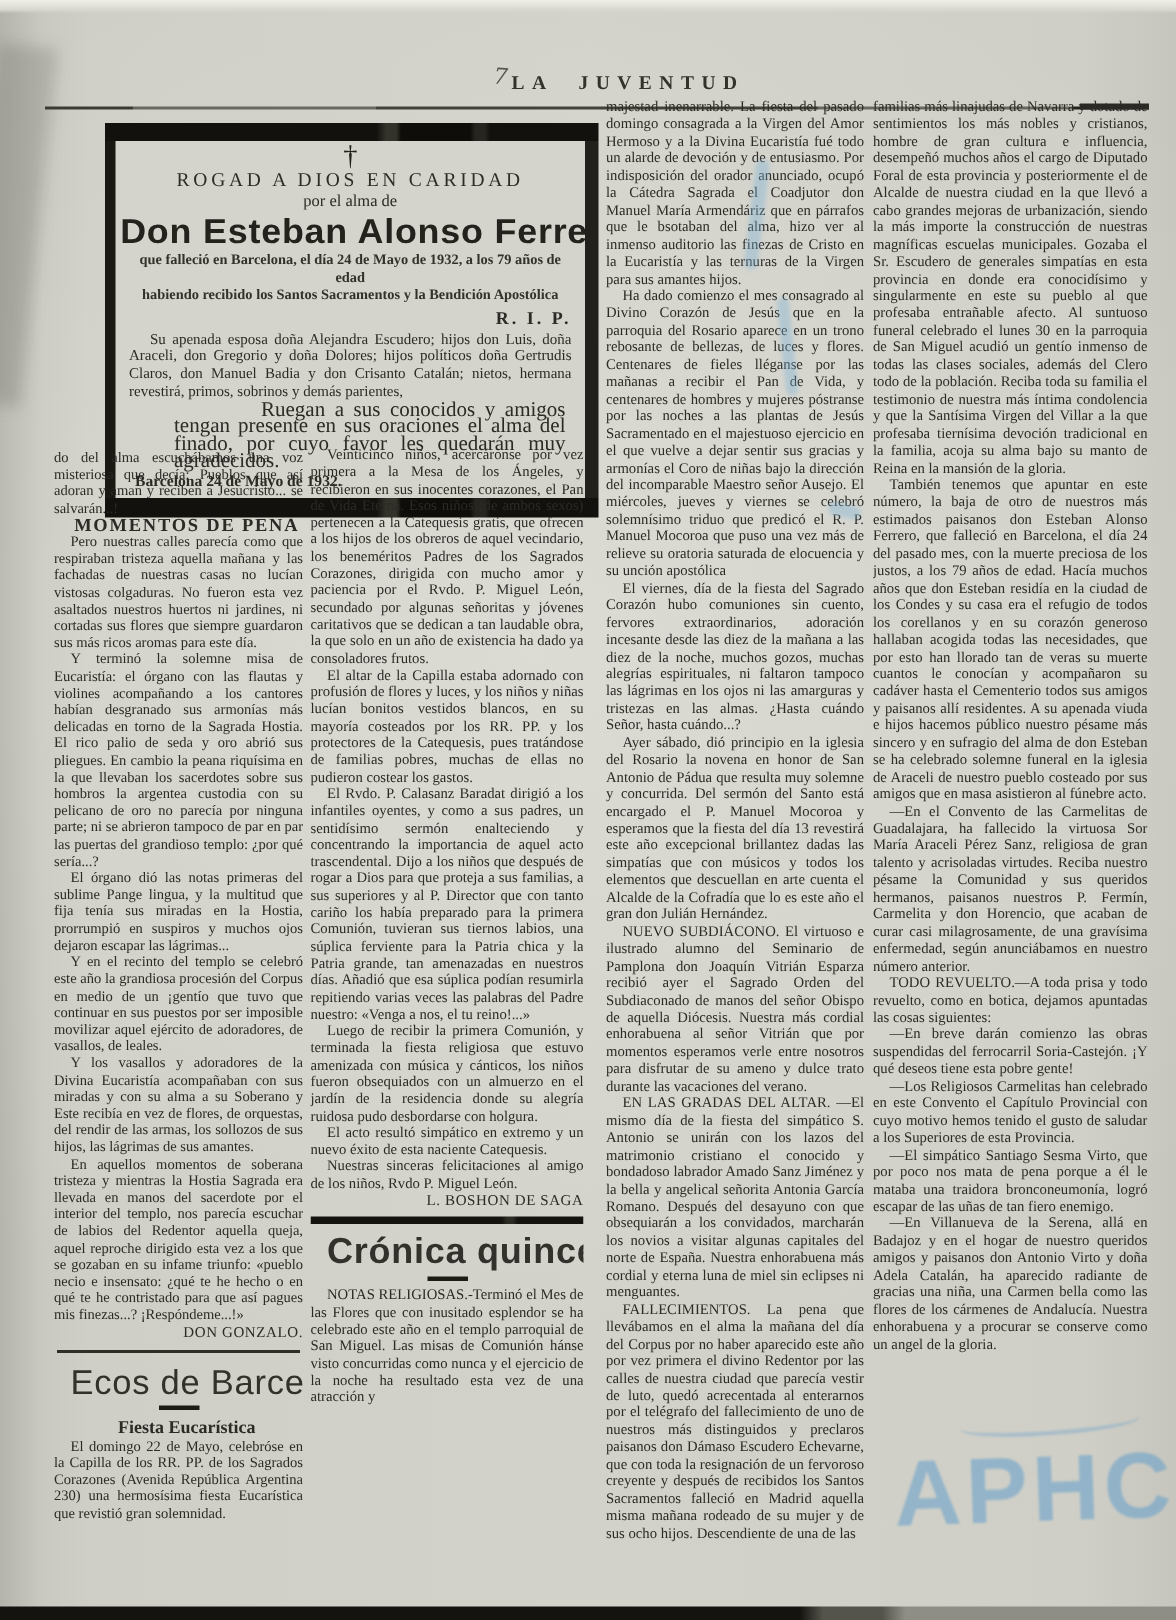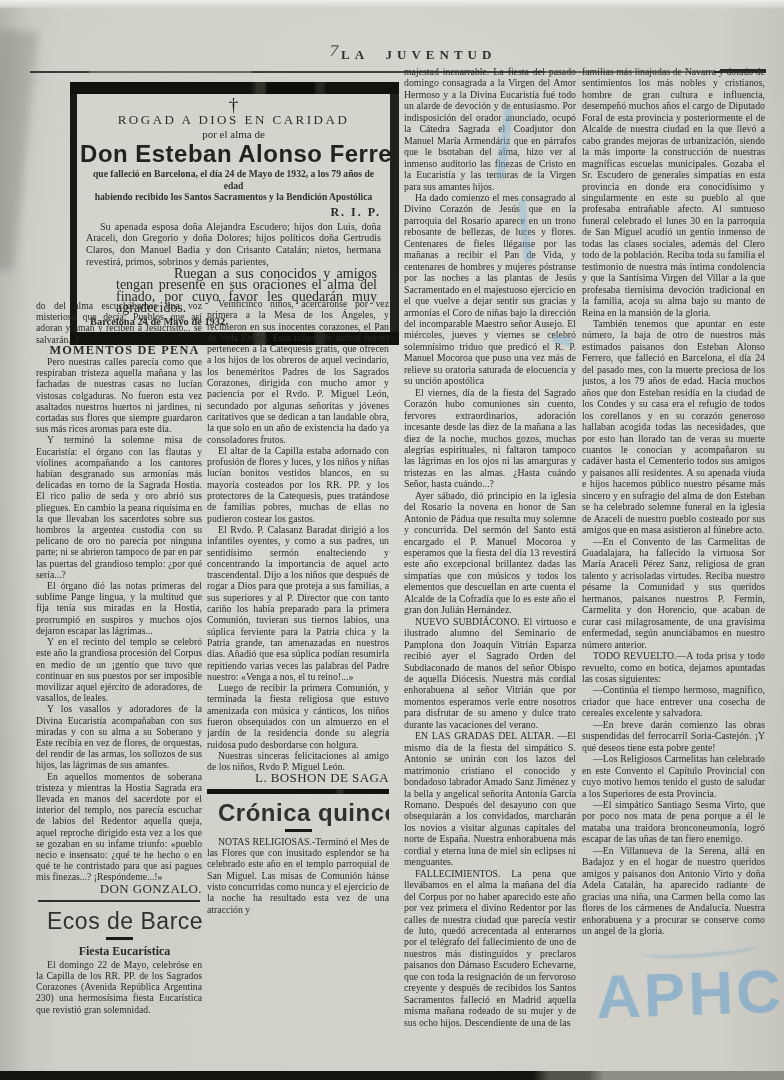--- a/index.html
+++ b/index.html
@@ -38,21 +38,21 @@
   .obit-dateline{font-size:10.4px;font-weight:bold;line-height:13px;margin-top:1px;text-indent:4px;}
   
   .col{position:absolute;overflow:hidden;text-align:justify;}
   .col p{margin:0;text-indent:11px;}
   .col p.cont{text-indent:0;}
   .c1{left:36px;top:300px;width:166px;height:778px;font-size:9.7px;line-height:11.2px;}
   .c2{left:207px;top:298px;width:182px;height:782px;font-size:9.8px;line-height:11.3px;}
   .c3{left:404px;top:66px;width:172px;height:1010px;font-size:9.8px;line-height:11.45px;}
   .c4{left:582px;top:66px;width:183px;height:1010px;font-size:9.8px;line-height:11.45px;}
   .h-center{font-weight:bold;text-align:center;font-size:12.3px;letter-spacing:1.2px;margin:2px 0 1px;text-indent:0;}
-  .sig{text-align:right;font-size:13px;letter-spacing:.4px;margin:0 2px 0 0;text-indent:0;}
+  .sig{text-align:right;font-size:10px;letter-spacing:.4px;margin:0 2px 0 0;text-indent:0;}
   .thin-rule{height:2px;background:#2e2d27;margin:6px 2px 5px;}
   .thick-rule{height:5px;background:linear-gradient(90deg,#14130e 0 70%,#2c2b24 72% 74%,#14130e 76% 100%);margin:5px 0 4px;}
   .sec-title{font-family:"Liberation Sans",sans-serif;text-align:center;white-space:nowrap;
     color:#33312b;text-indent:0;margin:2px 0 0;}
   .ecos-title{font-size:23px;font-weight:normal;line-height:28px;letter-spacing:.5px;}
   .cronica-title{font-size:24px;font-weight:bold;line-height:29px;letter-spacing:.5px;}
   .sec-underline{width:27px;height:3px;background:#1c1b16;margin:2px auto 4px;}
   .sub-title{font-weight:bold;text-align:center;font-size:12px;line-height:15px;margin:2px 0;text-indent:0;}
   
   .bottom-bar{position:absolute;left:0;top:1071px;width:784px;height:9px;
@@ -111,20 +111,21 @@
     <div class="sec-underline"></div>
     <p class="sub-title">Fiesta Eucarística</p>
     <p>El domingo 22 de Mayo, celebróse en la Capilla de los RR. PP. de los Sagrados Corazones (Avenida República Argentina 230) una hermosísima fiesta Eucarística que revistió gran solemnidad.</p>
   </div>
 
   <div class="col c2">
     <p>Veinticinco niños, acercáronse por vez primera a la Mesa de los Ángeles, y recibieron en sus inocentes corazones, el Pan de Vida Eterna. Esos niños (de ambos sexos) pertenecen a la Catequesis gratis, que ofrecen a los hijos de los obreros de aquel vecindario, los beneméritos Padres de los Sagrados Corazones, dirigida con mucho amor y paciencia por el Rvdo. P. Miguel León, secundado por algunas señoritas y jóvenes caritativos que se dedican a tan laudable obra, la que solo en un año de existencia ha dado ya consoladores frutos.</p>
     <p>El altar de la Capilla estaba adornado con profusión de flores y luces, y los niños y niñas lucían bonitos vestidos blancos, en su mayoría costeados por los RR. PP. y los protectores de la Catequesis, pues tratándose de familias pobres, muchas de ellas no pudieron costear los gastos.</p>
     <p>El Rvdo. P. Calasanz Baradat dirigió a los infantiles oyentes, y como a sus padres, un sentidísimo sermón enalteciendo y concentrando la importancia de aquel acto trascendental. Dijo a los niños que después de rogar a Dios para que proteja a sus familias, a sus superiores y al P. Director que con tanto cariño los había preparado para la primera Comunión, tuvieran sus tiernos labios, una súplica ferviente para la Patria chica y la Patria grande, tan amenazadas en nuestros días. Añadió que esa súplica podían resumirla repitiendo varias veces las palabras del Padre nuestro: «Venga a nos, el tu reino!...»</p>
     <p>Luego de recibir la primera Comunión, y terminada la fiesta religiosa que estuvo amenizada con música y cánticos, los niños fueron obsequiados con un almuerzo en el jardín de la residencia donde su alegría ruidosa pudo desbordarse con holgura.</p>
+    <p>El acto resultó simpático en extremo y un nuevo éxito de esta naciente Catequesis.</p>
     <p>Nuestras sinceras felicitaciones al amigo de los niños, Rvdo P. Miguel León.</p>
     <p class="sig">L. BOSHON DE SAGA</p>
     <div class="thick-rule"></div>
     <p class="sec-title cronica-title">Crónica quincenal</p>
     <div class="sec-underline"></div>
     <p>NOTAS RELIGIOSAS.-Terminó el Mes de las Flores que con inusitado esplendor se ha celebrado este año en el templo parroquial de San Miguel. Las misas de Comunión hánse visto concurridas como nunca y el ejercicio de la noche ha resultado esta vez de una atracción y</p>
   </div>
 
   <div class="col c3">
     <p class="cont">majestad inenarrable. La fiesta del pasado domingo consagrada a la Virgen del Amor Hermoso y a la Divina Eucaristía fué todo un alarde de devoción y de entusiasmo. Por indisposición del orador anunciado, ocupó la Cátedra Sagrada el Coadjutor don Manuel María Armendáriz que en párrafos que le bsotaban del alma, hizo ver al inmenso auditorio las finezas de Cristo en la Eucaristía y las ternuras de la Virgen para sus amantes hijos.</p>
@@ -134,21 +135,20 @@
     <p>NUEVO SUBDIÁCONO. El virtuoso e ilustrado alumno del Seminario de Pamplona don Joaquín Vitrián Esparza recibió ayer el Sagrado Orden del Subdiaconado de manos del señor Obispo de aquella Diócesis. Nuestra más cordial enhorabuena al señor Vitrián que por momentos esperamos verle entre nosotros para disfrutar de su ameno y dulce trato durante las vacaciones del verano.</p>
     <p>EN LAS GRADAS DEL ALTAR. —El mismo día de la fiesta del simpático S. Antonio se unirán con los lazos del matrimonio cristiano el conocido y bondadoso labrador Amado Sanz Jiménez y la bella y angelical señorita Antonia García Romano. Después del desayuno con que obsequiarán a los convidados, marcharán los novios a visitar algunas capitales del norte de España. Nuestra enhorabuena más cordial y eterna luna de miel sin eclipses ni menguantes.</p>
     <p>FALLECIMIENTOS. La pena que llevábamos en el alma la mañana del día del Corpus por no haber aparecido este año por vez primera el divino Redentor por las calles de nuestra ciudad que parecía vestir de luto, quedó acrecentada al enterarnos por el telégrafo del fallecimiento de uno de nuestros más distinguidos y preclaros paisanos don Dámaso Escudero Echevarne, que con toda la resignación de un fervoroso creyente y después de recibidos los Santos Sacramentos falleció en Madrid aquella misma mañana rodeado de su mujer y de sus ocho hijos. Descendiente de una de las</p>
   </div>
 
   <div class="col c4">
     <p class="cont">familias más linajudas de Navarra y dotado de sentimientos los más nobles y cristianos, hombre de gran cultura e influencia, desempeñó muchos años el cargo de Diputado Foral de esta provincia y posteriormente el de Alcalde de nuestra ciudad en la que llevó a cabo grandes mejoras de urbanización, siendo la más importe la construcción de nuestras magníficas escuelas municipales. Gozaba el Sr. Escudero de generales simpatías en esta provincia en donde era conocidísimo y singularmente en este su pueblo al que profesaba entrañable afecto. Al suntuoso funeral celebrado el lunes 30 en la parroquia de San Miguel acudió un gentío inmenso de todas las clases sociales, además del Clero todo de la población. Reciba toda su familia el testimonio de nuestra más íntima condolencia y que la Santísima Virgen del Villar a la que profesaba tiernísima devoción tradicional en la familia, acoja su alma bajo su manto de Reina en la mansión de la gloria.</p>
     <p>También tenemos que apuntar en este número, la baja de otro de nuestros más estimados paisanos don Esteban Alonso Ferrero, que falleció en Barcelona, el día 24 del pasado mes, con la muerte preciosa de los justos, a los 79 años de edad. Hacía muchos años que don Esteban residía en la ciudad de los Condes y su casa era el refugio de todos los corellanos y en su corazón generoso hallaban acogida todas las necesidades, que por esto han llorado tan de veras su muerte cuantos le conocían y acompañaron su cadáver hasta el Cementerio todos sus amigos y paisanos allí residentes. A su apenada viuda e hijos hacemos público nuestro pésame más sincero y en sufragio del alma de don Esteban se ha celebrado solemne funeral en la iglesia de Araceli de nuestro pueblo costeado por sus amigos que en masa asistieron al fúnebre acto.</p>
     <p>—En el Convento de las Carmelitas de Guadalajara, ha fallecido la virtuosa Sor María Araceli Pérez Sanz, religiosa de gran talento y acrisoladas virtudes. Reciba nuestro pésame la Comunidad y sus queridos hermanos, paisanos nuestros P. Fermín, Carmelita y don Horencio, que acaban de curar casi milagrosamente, de una gravísima enfermedad, según anunciábamos en nuestro número anterior.</p>
     <p>TODO REVUELTO.—A toda prisa y todo revuelto, como en botica, dejamos apuntadas las cosas siguientes:</p>
-    <p>—Continúa el tiempo hermoso, magnífico, criador que hace entrever una cosecha de cereales excelente y salvadora.</p>
     <p>—En breve darán comienzo las obras suspendidas del ferrocarril Soria-Castejón. ¡Y qué deseos tiene esta pobre gente!</p>
     <p>—Los Religiosos Carmelitas han celebrado en este Convento el Capítulo Provincial con cuyo motivo hemos tenido el gusto de saludar a los Superiores de esta Provincia.</p>
     <p>—El simpático Santiago Sesma Virto, que por poco nos mata de pena porque a él le mataba una traidora bronconeumonía, logró escapar de las uñas de tan fiero enemigo.</p>
     <p>—En Villanueva de la Serena, allá en Badajoz y en el hogar de nuestro queridos amigos y paisanos don Antonio Virto y doña Adela Catalán, ha aparecido radiante de gracias una niña, una Carmen bella como las flores de los cármenes de Andalucía. Nuestra enhorabuena y a procurar se conserve como un angel de la gloria.</p>
   </div>
 
   <div class="ink-mark ink1"></div>
   <div class="ink-mark ink2"></div>
   <div class="ink-mark ink3"></div>
   <div class="stamp-squiggle"></div>

